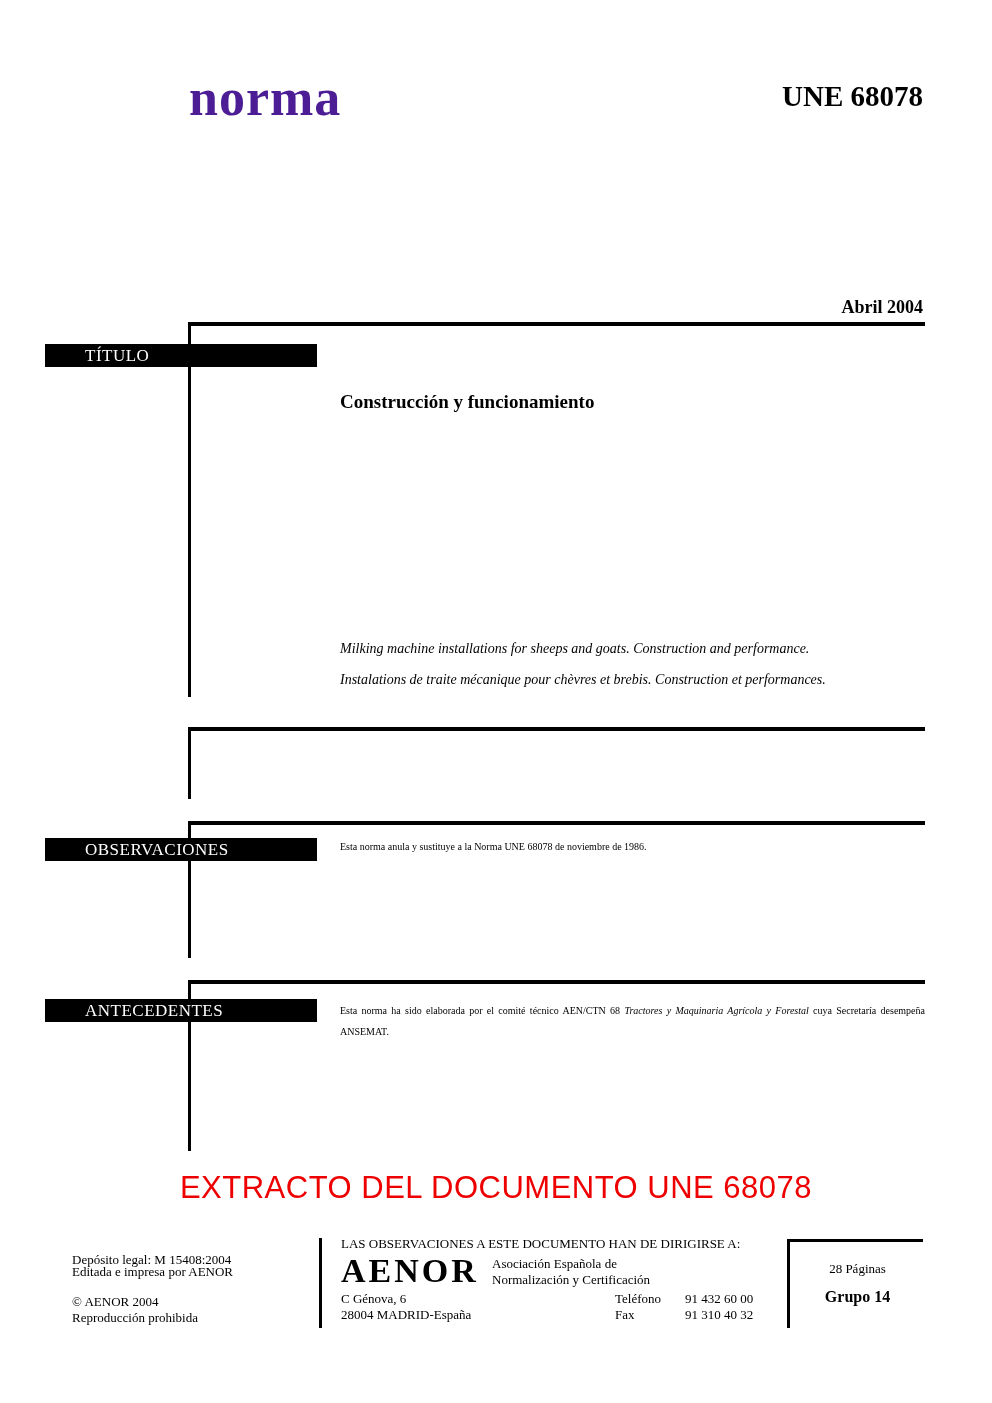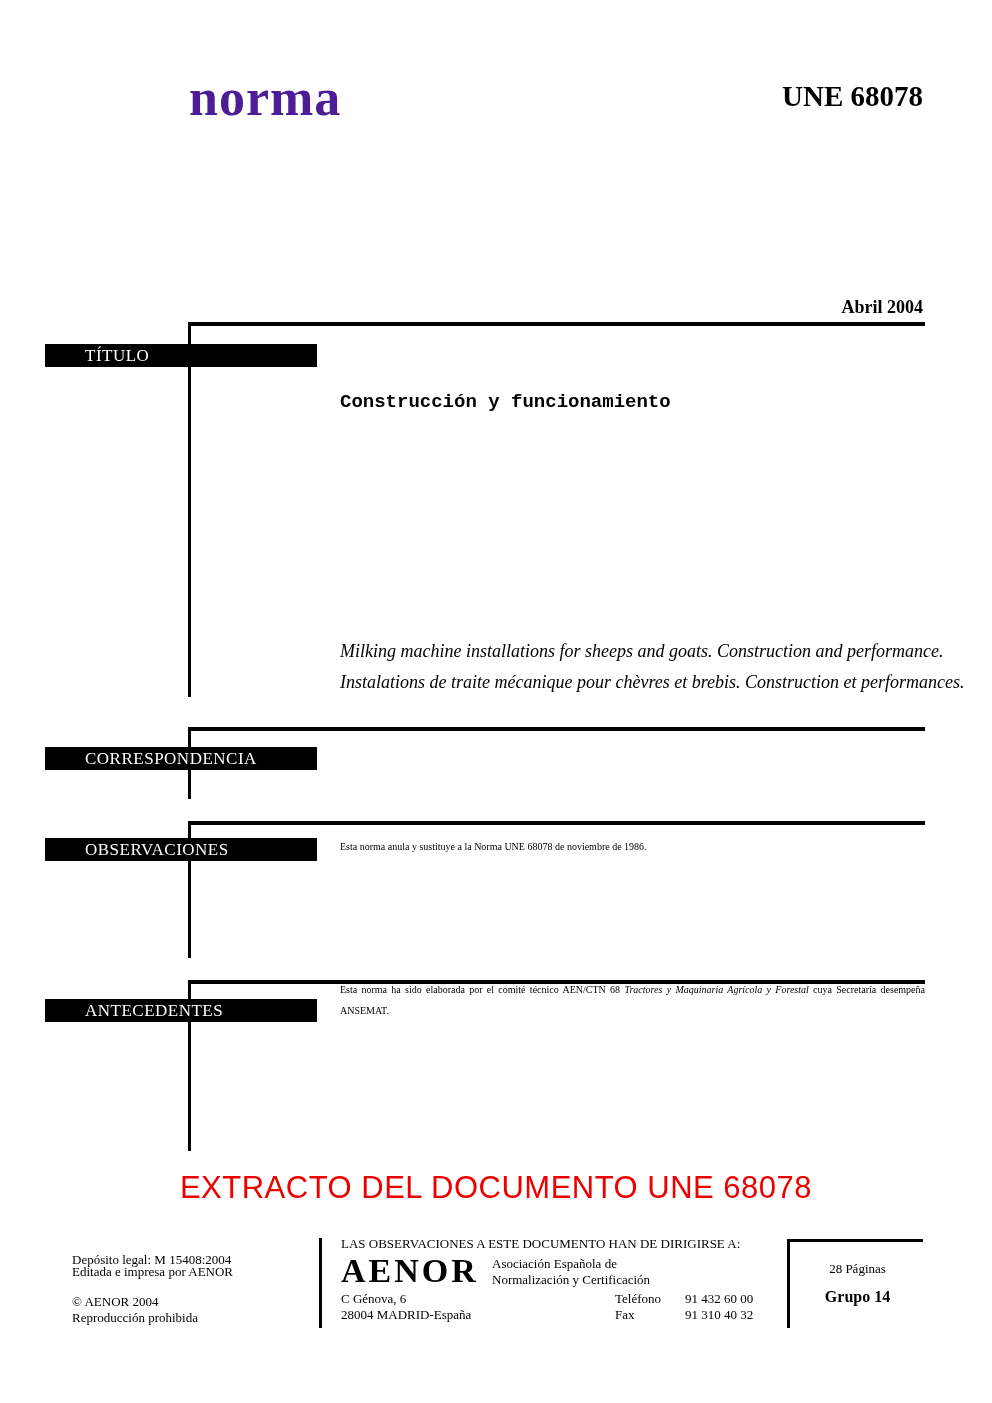--- a/index.html
+++ b/index.html
@@ -45,21 +45,21 @@
     white-space:nowrap;
   }
 
   .title-line{
     left:340px;
     font-size:19px;font-weight:bold;
     white-space:nowrap;
   }
   .lang-line{
     left:340px;
-    font-size:18px;font-style:italic;
+    font-size:14px;font-style:italic;
     white-space:nowrap;
   }
   .body-text{
     left:340px;
     font-size:10px;
   }
   .just{width:585px;text-align:justify;line-height:21px;}
 
   .extract{
     left:0;top:1170px;width:100%;
@@ -88,43 +88,40 @@
     <div>norma</div>
   </div>
   <div class="abs doc-code">UNE 68078</div>
   <div class="abs issue-date">Abril 2004</div>
 
   <div class="abs hrule" style="left:188px;top:322px;width:737px;"></div>
   <div class="abs vrule" style="left:188px;top:322px;height:375px;"></div>
   <div class="abs label-bar" style="top:344px;">
     <span>TÍTULO</span>
   </div>
-  <div class="abs title-line" style="top:391px;font-family:Liberation Mono, monospace;">Construcción y funcionamiento</div>
+  <div class="abs title-line" style="top:391px;">Construcción y funcionamiento</div>
   <div class="abs lang-line" style="top:641px;">Milking machine installations for sheeps and goats. Construction and performance.</div>
   <div class="abs lang-line" style="top:672px;">Instalations de traite mécanique pour chèvres et brebis. Construction et performances.</div>
 
   <div class="abs hrule" style="left:188px;top:727px;width:737px;"></div>
   <div class="abs vrule" style="left:188px;top:727px;height:72px;"></div>
-  <div class="abs label-bar" style="top:747px;">
-    <span>CORRESPONDENCIA</span>
-  </div>
 
   <div class="abs hrule" style="left:188px;top:821px;width:737px;"></div>
   <div class="abs vrule" style="left:188px;top:821px;height:137px;"></div>
   <div class="abs label-bar" style="top:838px;">
     <span>OBSERVACIONES</span>
   </div>
   <div class="abs body-text" style="top:841px;">Esta norma anula y sustituye a la Norma UNE 68078 de noviembre de 1986.</div>
 
   <div class="abs hrule" style="left:188px;top:980px;width:737px;"></div>
   <div class="abs vrule" style="left:188px;top:980px;height:171px;"></div>
   <div class="abs label-bar" style="top:999px;">
     <span>ANTECEDENTES</span>
   </div>
-  <div class="abs body-text just" style="top:979px;"><span>Esta norma ha sido elaborada por el comité técnico AEN/CTN 68 </span><i>Tractores y Maquinaria Agrícola y Forestal</i><span> cuya Secretaría desempeña ANSEMAT.</span></div>
+  <div class="abs body-text just" style="top:1000px;"><span>Esta norma ha sido elaborada por el comité técnico AEN/CTN 68 </span><i>Tractores y Maquinaria Agrícola y Forestal</i><span> cuya Secretaría desempeña ANSEMAT.</span></div>
 
   <div class="abs extract">EXTRACTO DEL DOCUMENTO UNE 68078</div>
 
   <div class="abs ft" style="left:72px;top:1236px;margin-top:28px;">Editada e impresa por AENOR</div>
   <div class="abs ft" style="left:72px;top:1252px;">Depósito legal: M 15408:2004</div>
   <div class="abs ft" style="left:72px;top:1294px;">© AENOR 2004</div>
   <div class="abs ft" style="left:72px;top:1310px;">Reproducción prohibida</div>
 
   <div class="abs vrule" style="left:319px;top:1238px;height:90px;"></div>
 

